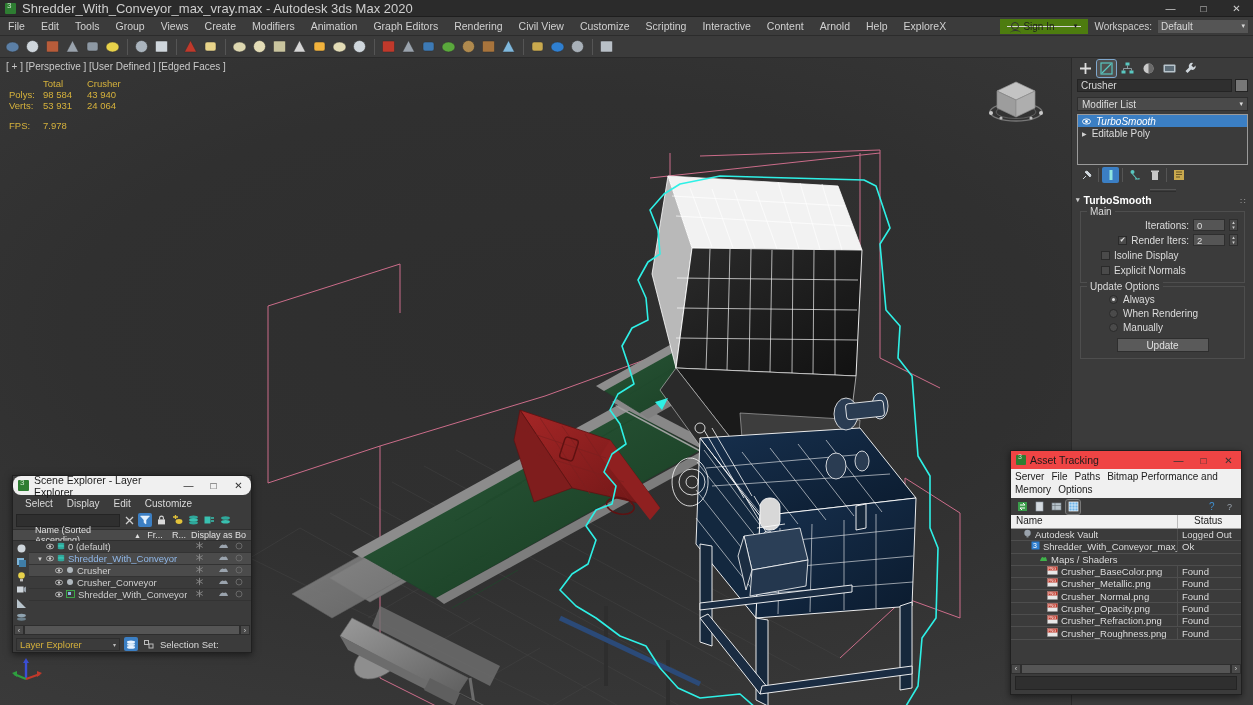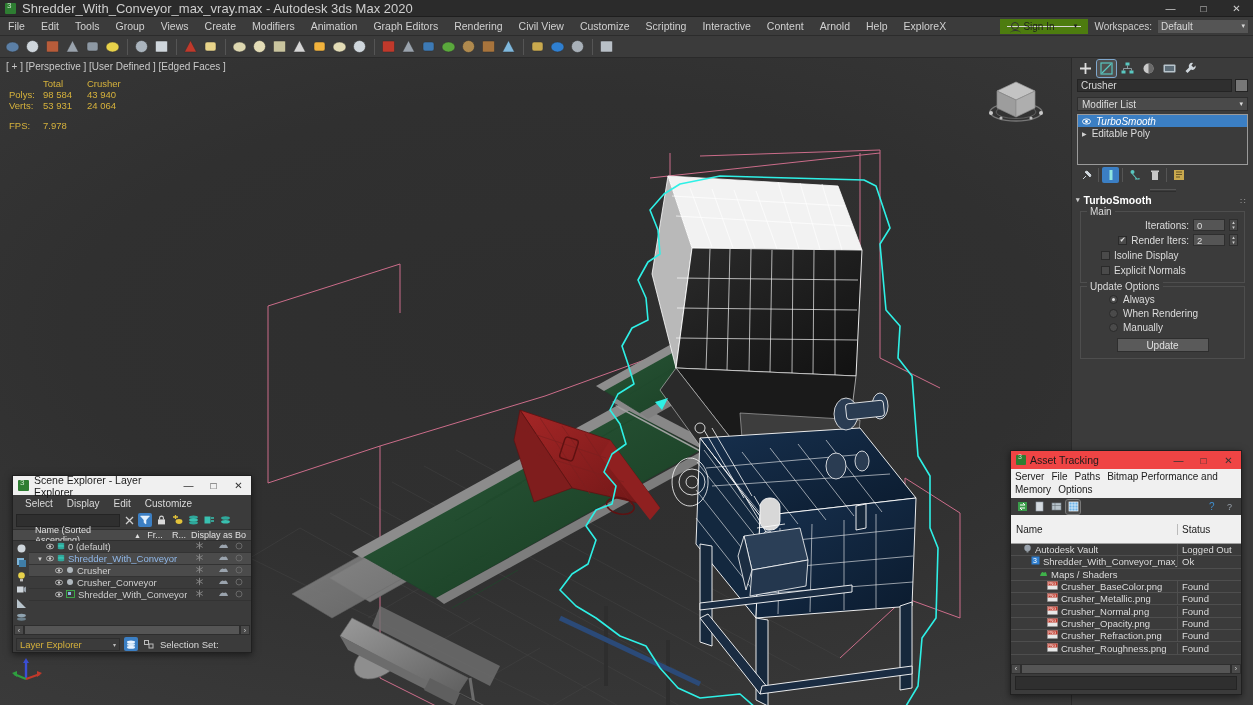--- a/index.html
+++ b/index.html
@@ -115,21 +115,21 @@
 
   
   .se-win {
     position:absolute; left:12px; top:475px; width:240px; height:178px;
     background:#3b3b3b; border:1px solid #202020; z-index:20;
     box-shadow:0 2px 7px rgba(0,0,0,.5);
     display:flex; flex-direction:column;
   }
   .se-title {
     height:19px; background:#f0f0f0; display:flex; align-items:center;
-    color:#1b1b1b; font-size:10.5px; flex:0 0 auto;
+    color:#1b1b1b; font-size:10.5px; flex:0 0 auto;border-radius:8px;
   }
   .se-title .ico {
     width:11px;height:11px;background:#2e7d32;margin:0 5px 0 5px;border-radius:1px;
     position:relative; flex:0 0 auto;
   }
   .se-title .ico::after{content:"3";position:absolute;left:2px;top:-2px;font-size:8px;color:#c8e6c9;}
   .se-title .ctrls{margin-left:auto;display:flex;}
   .se-title .ctrls div{width:25px;height:19px;display:flex;align-items:center;justify-content:center;font-size:10px;color:#333;}
   .se-menu { height:16px; display:flex; align-items:center; padding-left:5px; gap:0; flex:0 0 auto;}
   .se-menu span { font-size:10px; padding:0 7px; color:#dadada; }
@@ -188,23 +188,23 @@
   .at-title .ico{width:10px;height:10px;background:#2e7d32;margin:0 4px 0 5px;border-radius:1px;position:relative;flex:0 0 auto;}
   .at-title .ico::after{content:"3";position:absolute;left:2px;top:-2px;font-size:7px;color:#c8e6c9;}
   .at-title .ctrls{margin-left:auto;display:flex;}
   .at-title .ctrls div{width:25px;height:18px;display:flex;align-items:center;justify-content:center;font-size:10px;color:#333;}
   .at-menu { background:#f0f0f0; color:#1b1b1b; padding:1px 4px 2px 4px; flex:0 0 auto; line-height:12px;}
   .at-menu span{font-size:10px;margin-right:7px;}
   .at-tools { height:17px; display:flex; align-items:center; gap:3px; padding:0 4px; flex:0 0 auto;}
   .at-tools .sp{margin-left:auto;}
   .at-tbtn{width:14px;height:14px;display:flex;align-items:center;justify-content:center;border-radius:2px;}
   .at-tbtn.on{background:#4a4a4a;outline:1px solid #7a7a7a;}
-  .at-head{height:29px;background:#f0f0f0;color:#1b1b1b;display:flex;align-items:center;font-size:10px;flex:0 0 auto;border-bottom:1px solid #a0a0a0;}
+  .at-head{height:14px;background:#f0f0f0;color:#1b1b1b;display:flex;font-size:10px;flex:0 0 auto;border-bottom:1px solid #a0a0a0;}
   .at-head .n{flex:1;padding-left:5px;}
-  .at-head .s{width:64px;padding-left:4px;border-left:1px solid #bbb;}
+  .at-head .s{width:64px;padding-left:16px;border-left:1px solid #bbb;}
   .at-list{flex:1;overflow:hidden;background:#3b3b3b;}
   .at-row{height:12.3px;display:flex;align-items:center;font-size:9.5px;color:#dcdcdc;border-bottom:1px solid #4e4e4e;}
   .at-row .n{flex:1;display:flex;align-items:center;gap:3px;white-space:nowrap;overflow:hidden;}
   .at-row .s{width:64px;padding-left:4px;border-left:1px solid #4e4e4e;white-space:nowrap;overflow:hidden;}
   .at-scroll{height:11px;display:flex;align-items:center;background:#3b3b3b;flex:0 0 auto;}
   .at-scroll .arrow{width:10px;height:10px;background:#4a4a4a;border:1px solid #2e2e2e;font-size:7px;display:flex;align-items:center;justify-content:center;}
   .at-scroll .track{flex:1;height:10px;background:#555;border:1px solid #2e2e2e;}
   .at-status{height:14px;margin:2px 4px 4px 4px;background:#2f2f2f;border:1px solid #242424;flex:0 0 auto;}
 
   

